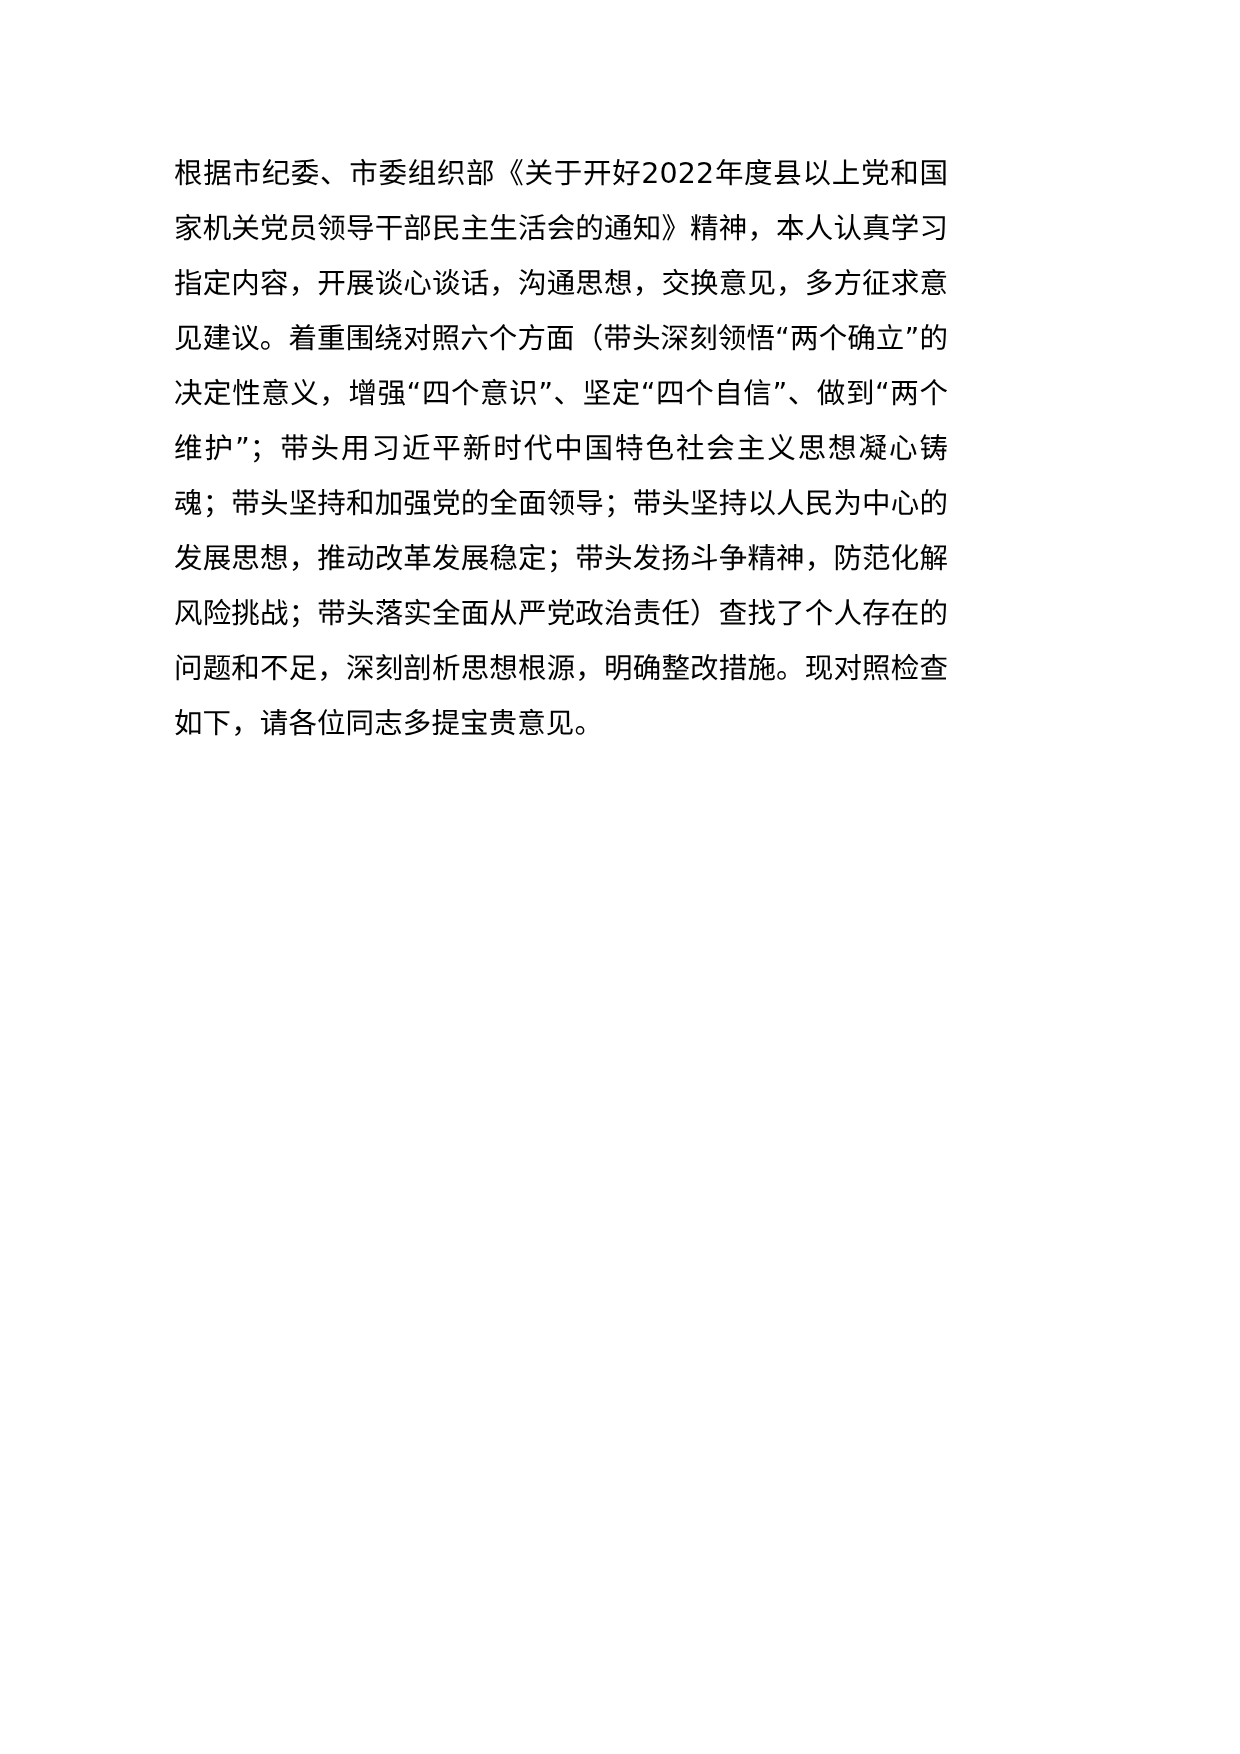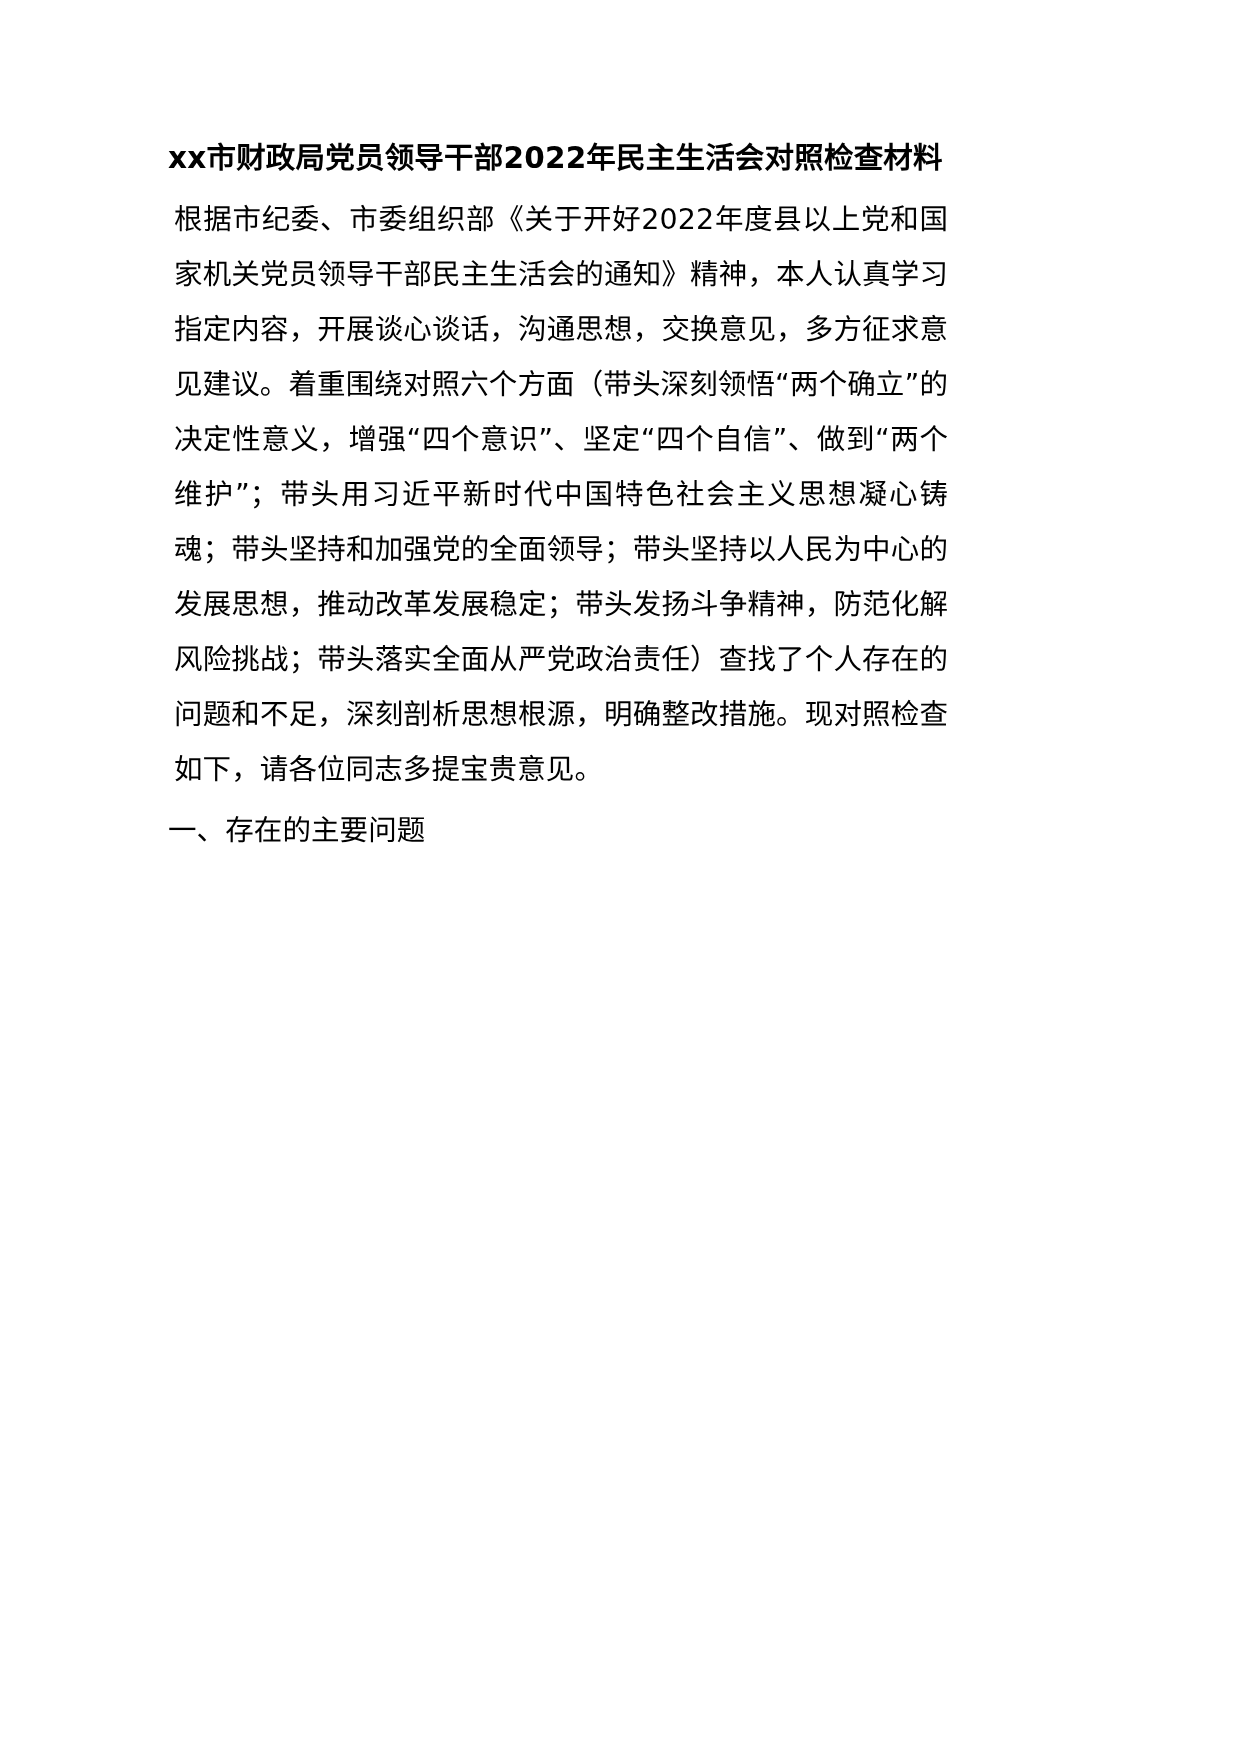--- a/index.html
+++ b/index.html
@@ -62,22 +62,20 @@
     margin: 0;
     letter-spacing: 0.1px;
   }
 </style>
 </head>
 <body>
 
 <div class="page">
   <div class="content">
 
-    <h1 class="doc-title">xx市财政局党员领导干部2022年民主生活会对照检查材料</h1>
 
     <p class="para">根据市纪委、市委组织部《关于开好2022年度县以上党和国家机关党员领导干部民主生活会的通知》精神，本人认真学习指定内容，开展谈心谈话，沟通思想，交换意见，多方征求意见建议。着重围绕对照六个方面（带头深刻领悟“两个确立”的决定性意义，增强“四个意识”、坚定“四个自信”、做到“两个维护”；带头用习近平新时代中国特色社会主义思想凝心铸魂；带头坚持和加强党的全面领导；带头坚持以人民为中心的发展思想，推动改革发展稳定；带头发扬斗争精神，防范化解风险挑战；带头落实全面从严党政治责任）查找了个人存在的问题和不足，深刻剖析思想根源，明确整改措施。现对照检查如下，请各位同志多提宝贵意见。</p>
 
-    <p class="heading-line">一、存在的主要问题</p>
 
 
 
   </div>
 </div>
 
 </body></html>

